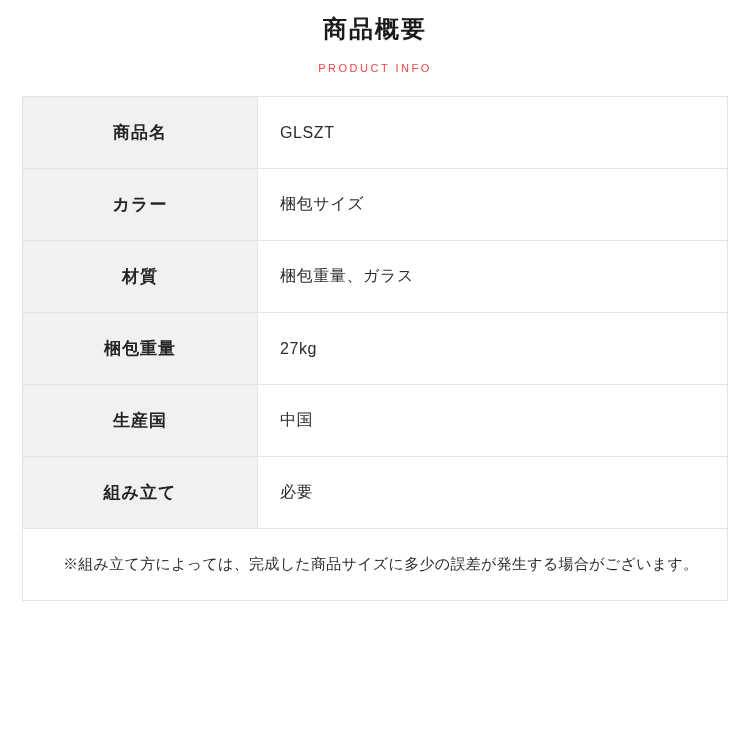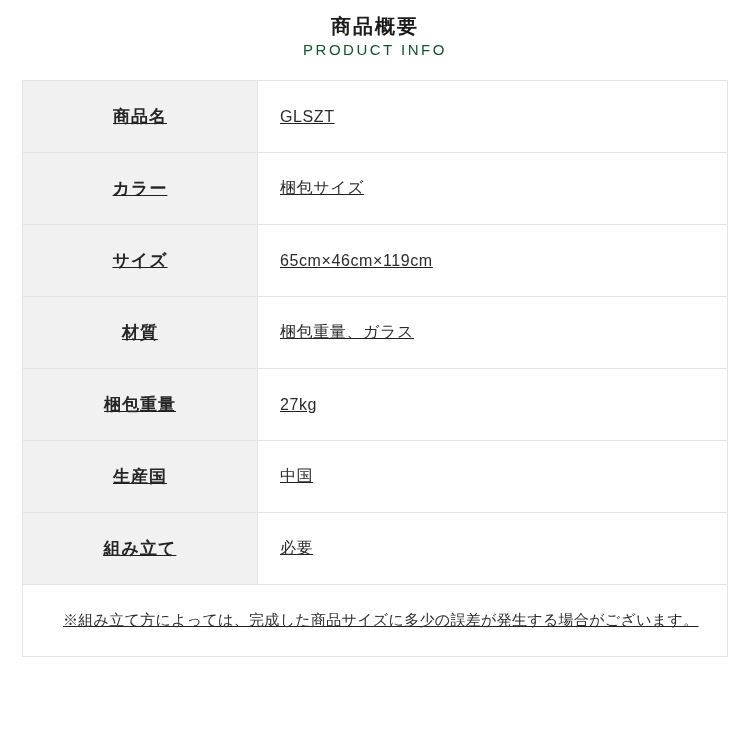--- a/index.html
+++ b/index.html
@@ -18,42 +18,41 @@
     width: 750px;
     height: 750px;
     box-sizing: border-box;
     position: relative;
   }
   .header {
     text-align: center;
     padding-top: 14px;
   }
   .title-ja {
-    font-size: 20px;
+    font-size: 24px;
     font-weight: bold;
     letter-spacing: 2px;
     line-height: 1.25;
     color: #1a1a1a;
   }
   .title-en {
-    font-size: 15px;
+    font-size: 11px;
     letter-spacing: 2.5px;
-    color: #14532d;
-    margin-top: 2px;
+    color: #ef4444;
+    margin-top: 18px;
   }
   .spec-table {
     margin: 22px 22px 0 22px;
     border: 1px solid #e2e2e2;
     border-collapse: collapse;
     width: 706px;
     table-layout: fixed;
   }
   .spec-table tr {
     height: 72px;
-    text-decoration: underline;
   }
   .spec-table td {
     border: 1px solid #e4e4e4;
     vertical-align: middle;
   }
   .spec-table td.label {
     width: 232px;
     background: #f1f1f1;
     text-align: center;
     font-size: 17px;
@@ -92,24 +91,20 @@
     <tbody>
       <tr>
         <td class="label">商品名</td>
         <td class="value">GLSZT</td>
       </tr>
       <tr>
         <td class="label">カラー</td>
         <td class="value">梱包サイズ</td>
       </tr>
       <tr>
-        <td class="label">サイズ</td>
-        <td class="value">65cm×46cm×119cm</td>
-      </tr>
-      <tr>
         <td class="label">材質</td>
         <td class="value">梱包重量、ガラス</td>
       </tr>
       <tr>
         <td class="label">梱包重量</td>
         <td class="value">27kg</td>
       </tr>
       <tr>
         <td class="label">生産国</td>
         <td class="value">中国</td>

